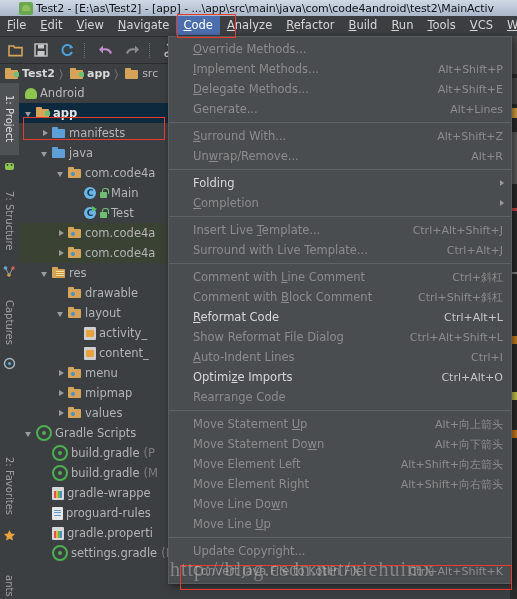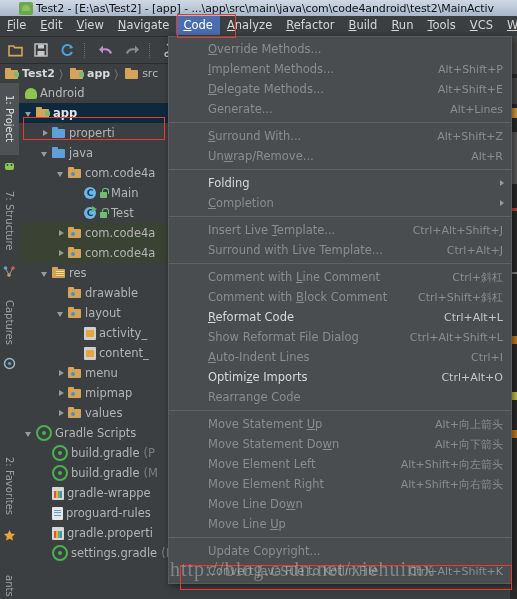--- a/index.html
+++ b/index.html
@@ -185,21 +185,21 @@
     position:absolute;left:168px;top:36px;width:342px;
     background:#4a4d4f;border:1px solid #5a5d5f;
     box-shadow:2px 2px 7px rgba(0,0,0,.55);
     padding:2px 0 2px 0;
   }
   .mrow{
     position:relative;height:20px;display:flex;align-items:center;
     padding:0 8px 0 24px;font-size:11.5px;color:#8c8c8c;white-space:nowrap;
   }
   .mrow.enabled{color:#d8d8d8;}
-  .mrow .mlabel{flex:1;margin-left:15px;}
+  .mrow .mlabel{flex:1;}
   .mrow .mshort{color:#8c8c8c;font-size:11px;padding-left:18px;}
   .mrow.enabled .mshort{color:#c6c6c6;}
   .mrow u{text-decoration:underline;}
   .msep{height:1px;background:#606365;margin:3px 0;}
   .subarrow{
     position:absolute;right:7px;top:7px;width:0;height:0;
     border-left:4.5px solid #9a9a9a;border-top:3.5px solid transparent;border-bottom:3.5px solid transparent;
   }
 
   
@@ -349,21 +349,21 @@
         <div class="trow sel" style="padding-left: 6px;">
           <span class="arrow d"></span>
           <span class="ico folder">
             <span class="lk"></span>
           </span>
           <span class="tlabel b">app</span>
         </div>
         <div class="trow" style="padding-left: 22px;">
           <span class="arrow r"></span>
           <span class="ico folder blue"></span>
-          <span class="tlabel">properti</span>
+          <span class="tlabel">manifests</span>
         </div>
         <div class="trow" style="padding-left: 22px;">
           <span class="arrow d"></span>
           <span class="ico folder blue"></span>
           <span class="tlabel">java</span>
         </div>
         <div class="trow" style="padding-left: 38px;">
           <span class="arrow d"></span>
           <span class="ico folder">
             <span class="dot"></span>

